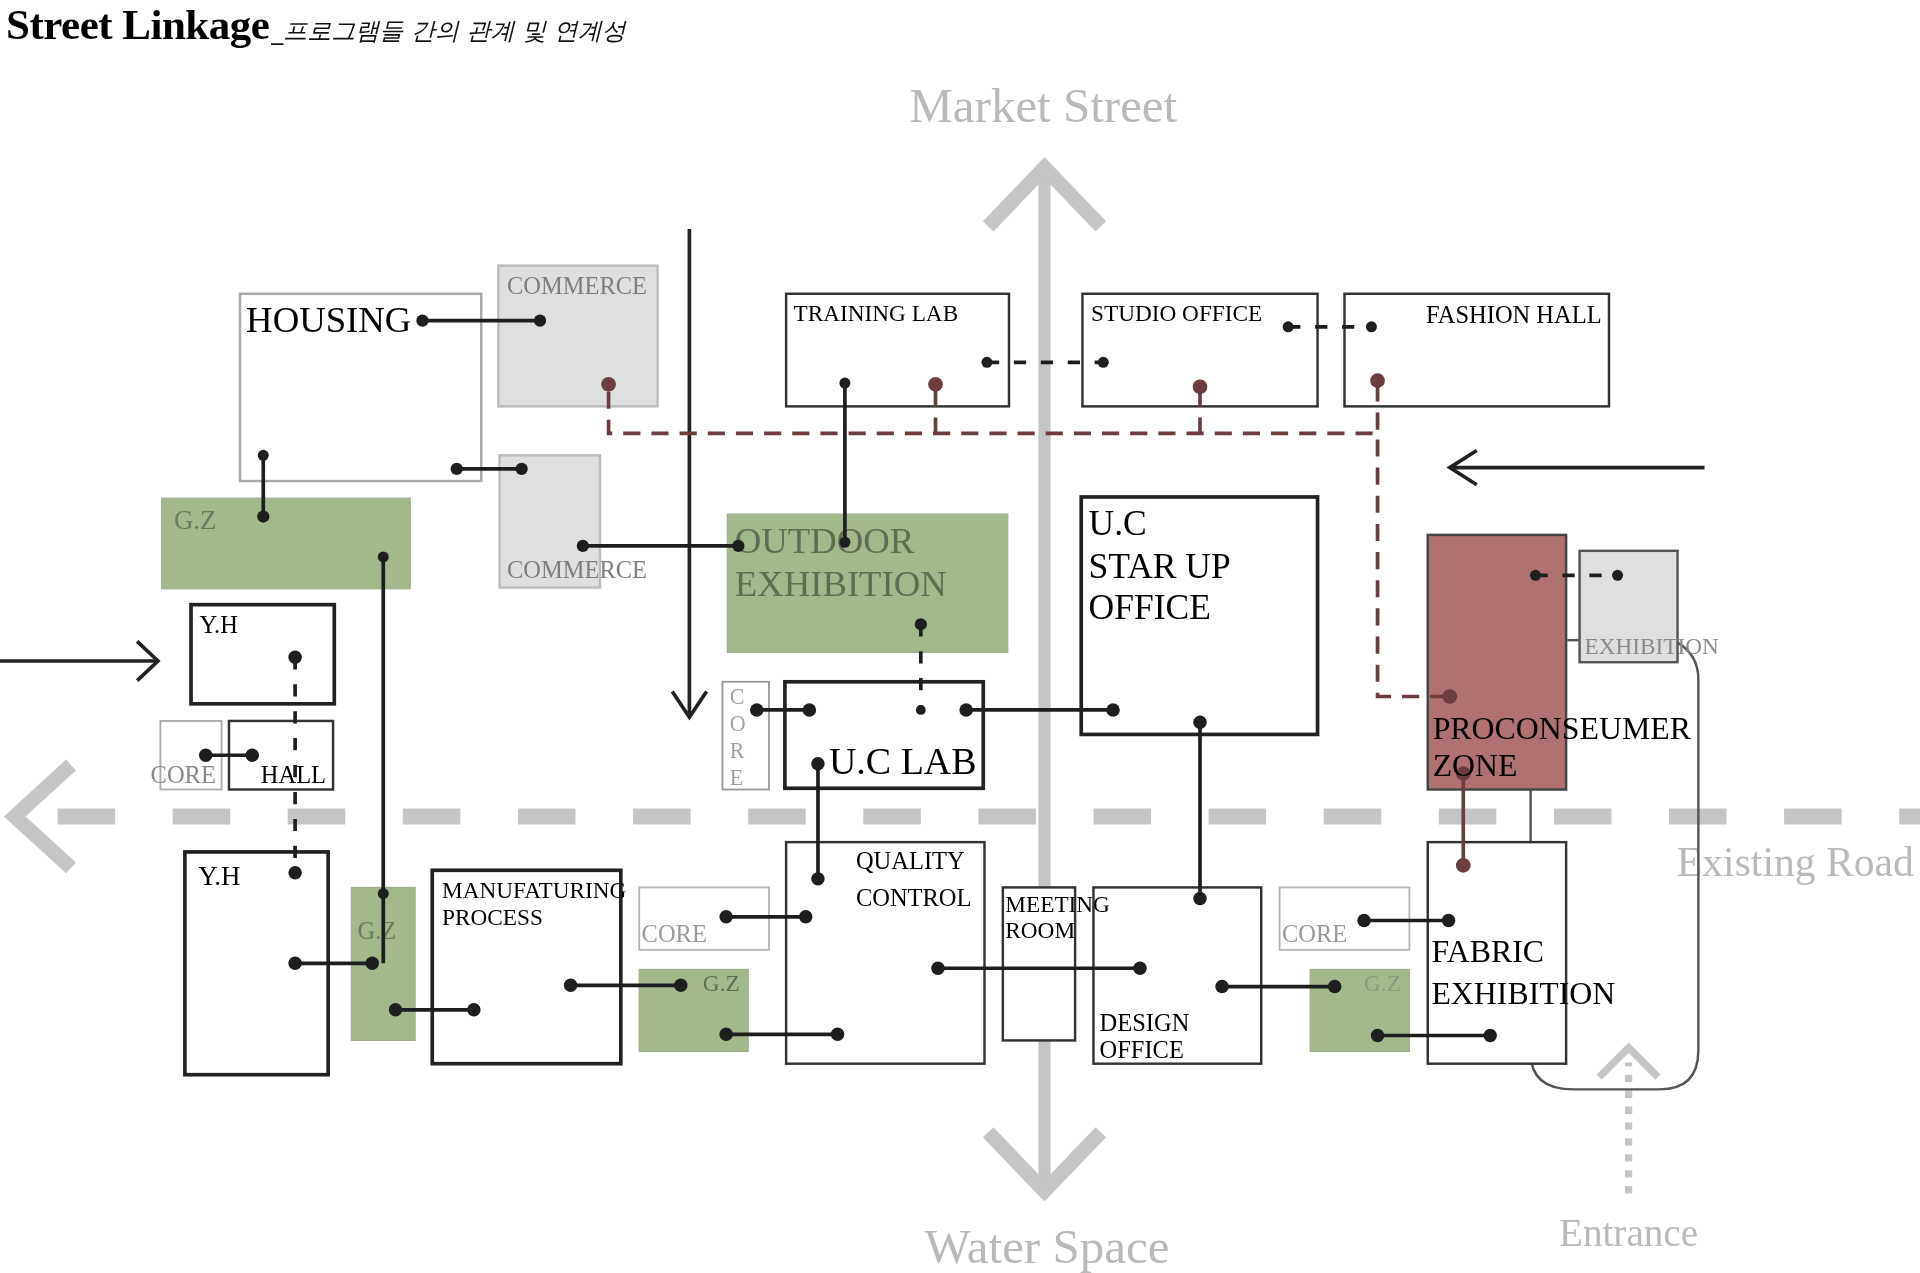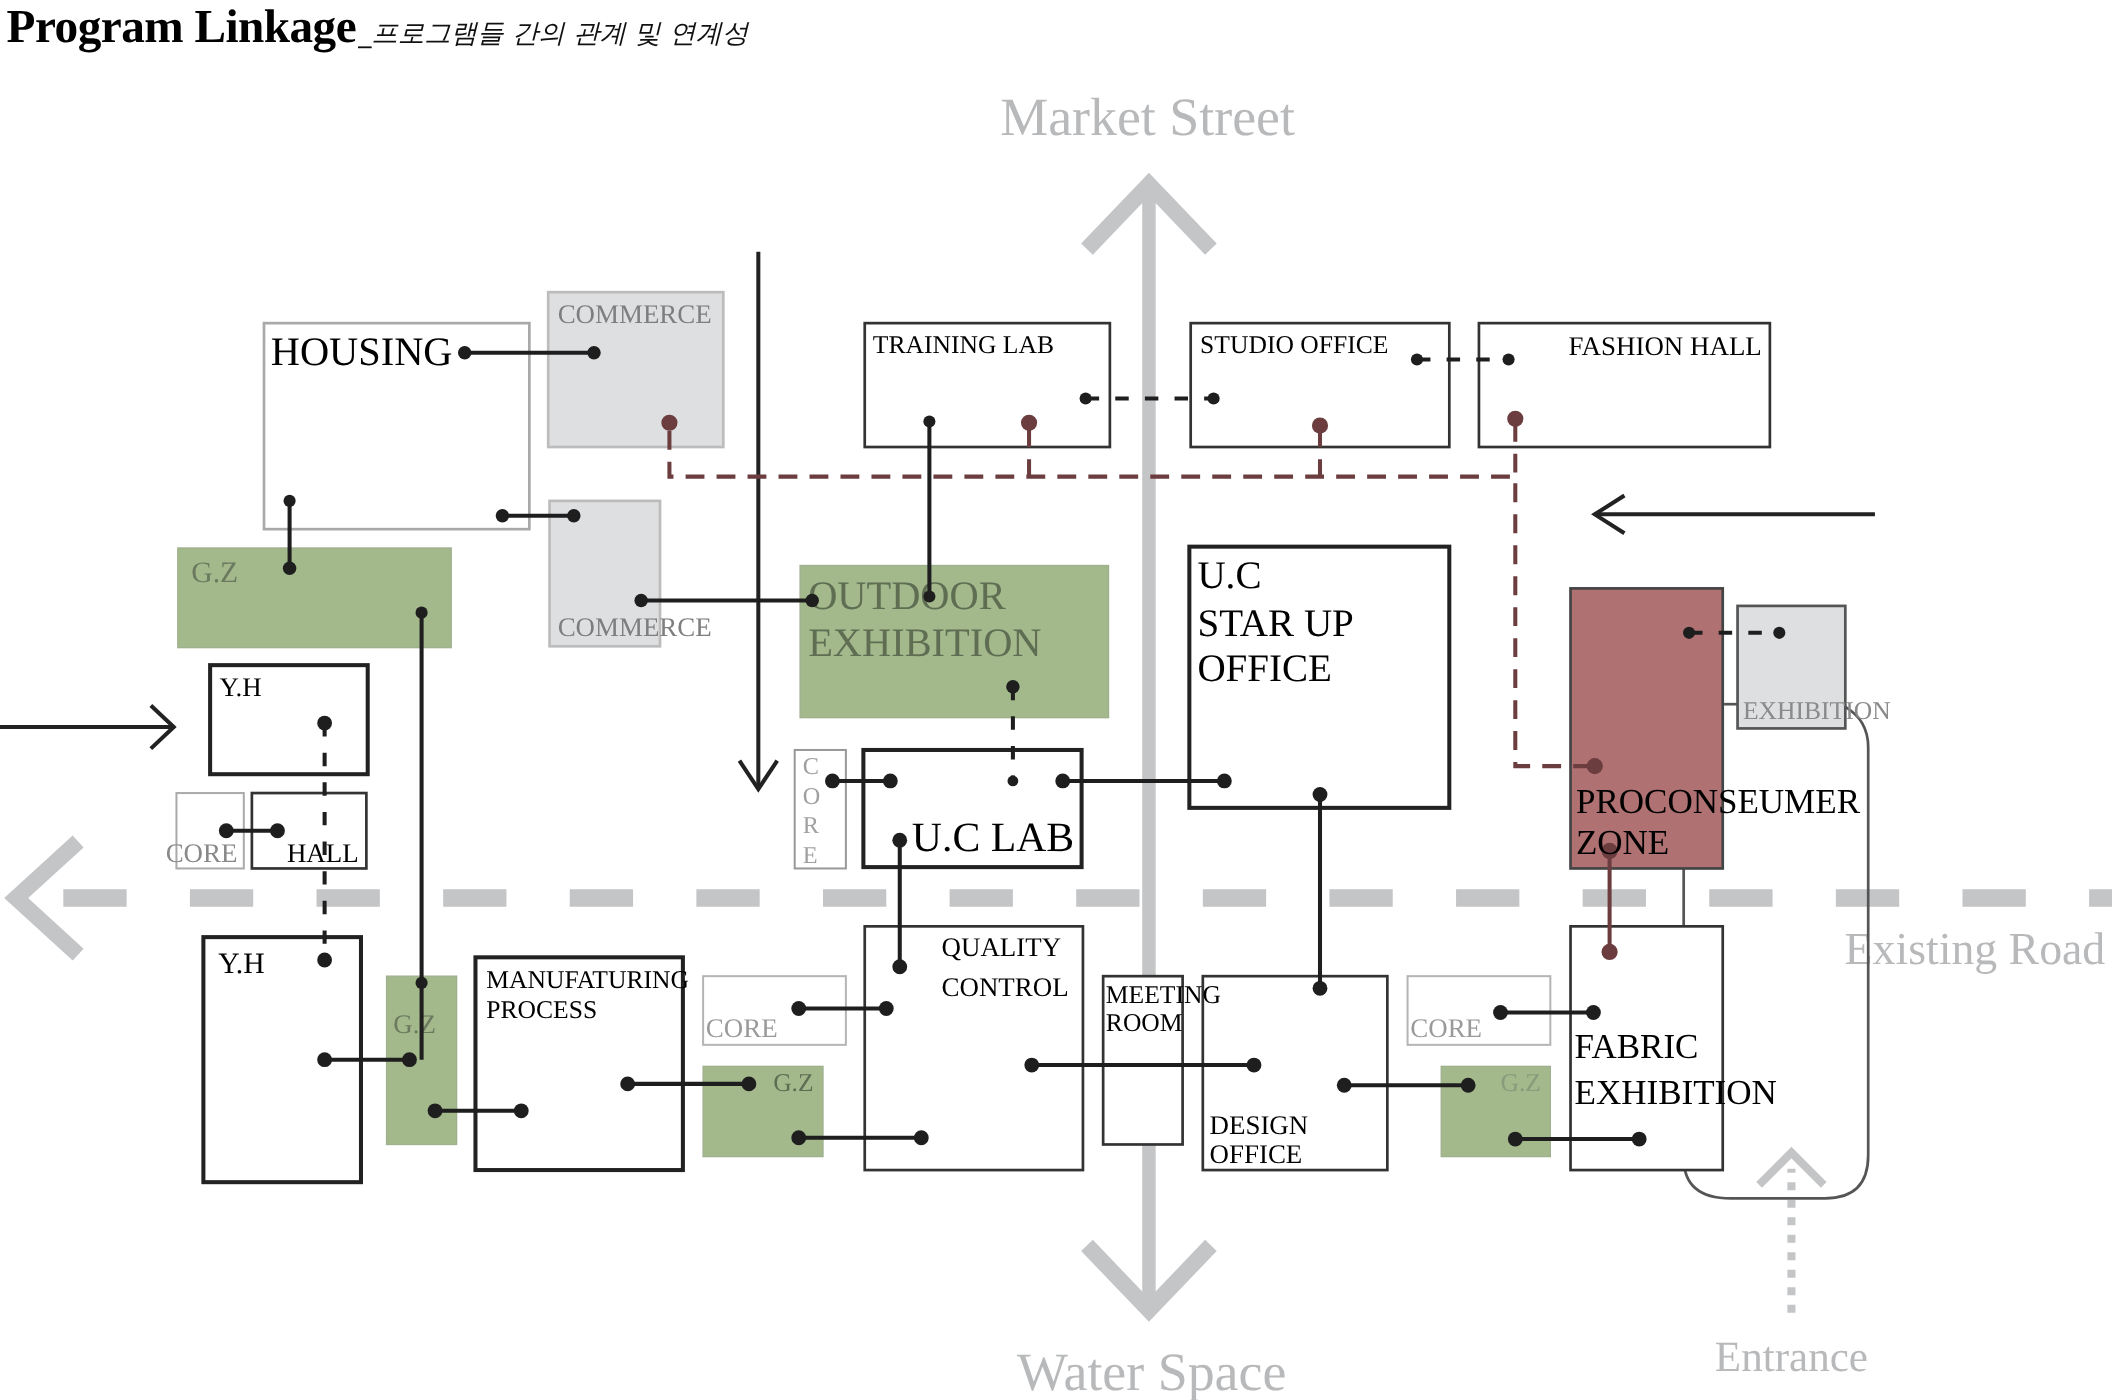--- a/index.html
+++ b/index.html
@@ -16,21 +16,21 @@
       font-family: "DejaVu Sans", sans-serif; font-style: italic;
       font-size: 24px; color: #111; margin-left: 2px;
     }
     #diagram { position: absolute; left: 0; top: 0; width: 1920px; height: 1273px; }
     svg text { font-family: "Liberation Serif", "DejaVu Serif", serif; }
   </style>
 </head>
 <body>
 
 <div id="title-bar">
-  <span id="title-main">Program Linkage</span>
+  <span id="title-main">Street Linkage</span>
   <span id="title-sub">_프로그램들 간의 관계 및 연계성</span>
 </div>
 
 <svg id="diagram" viewBox="0 0 1568 1040" preserveAspectRatio="none" xmlns="http://www.w3.org/2000/svg">
 
   <g>
     <line x1="853" y1="138" x2="853" y2="970" stroke="#c4c5c7" stroke-width="10"></line>
     <polyline points="807,185 853,137 899,185" fill="none" stroke="#c4c5c7" stroke-width="12"></polyline>
     <polyline points="807,925 853,973 899,925" fill="none" stroke="#c4c5c7" stroke-width="12"></polyline>
   </g>

